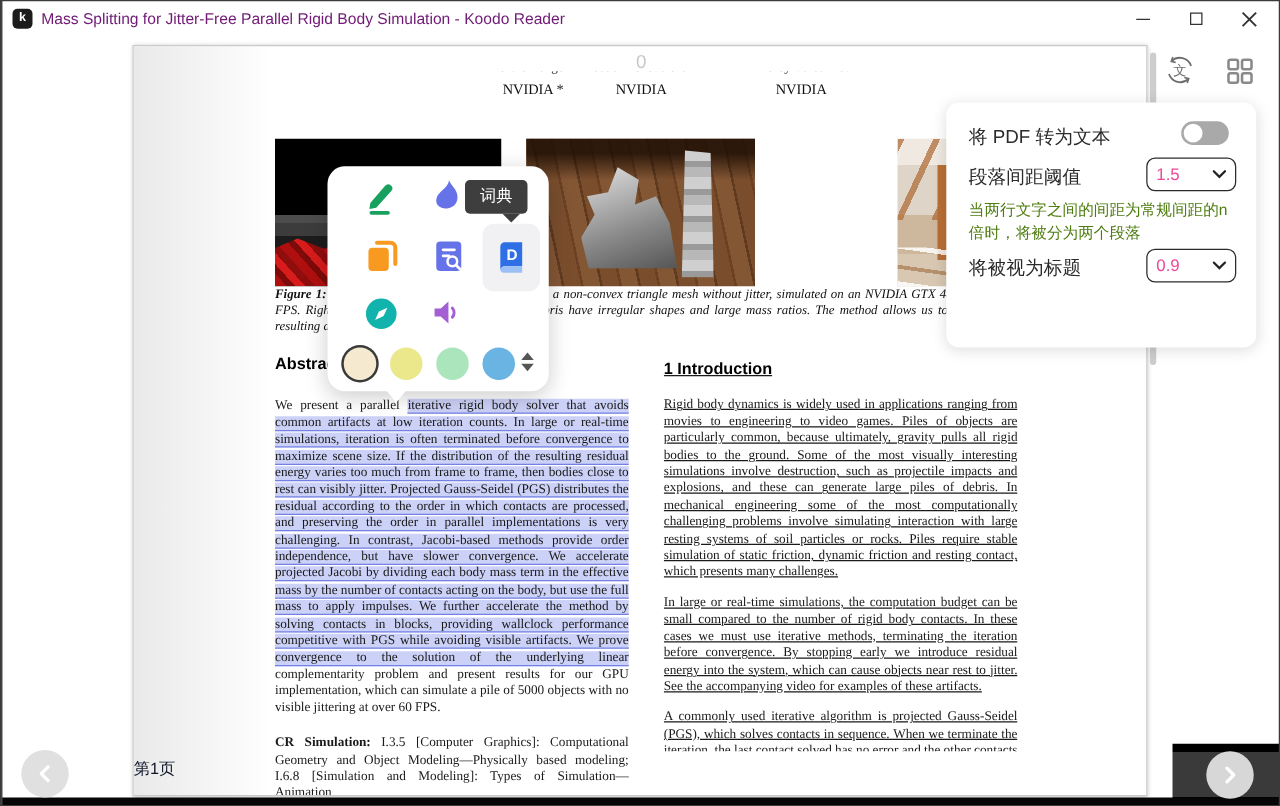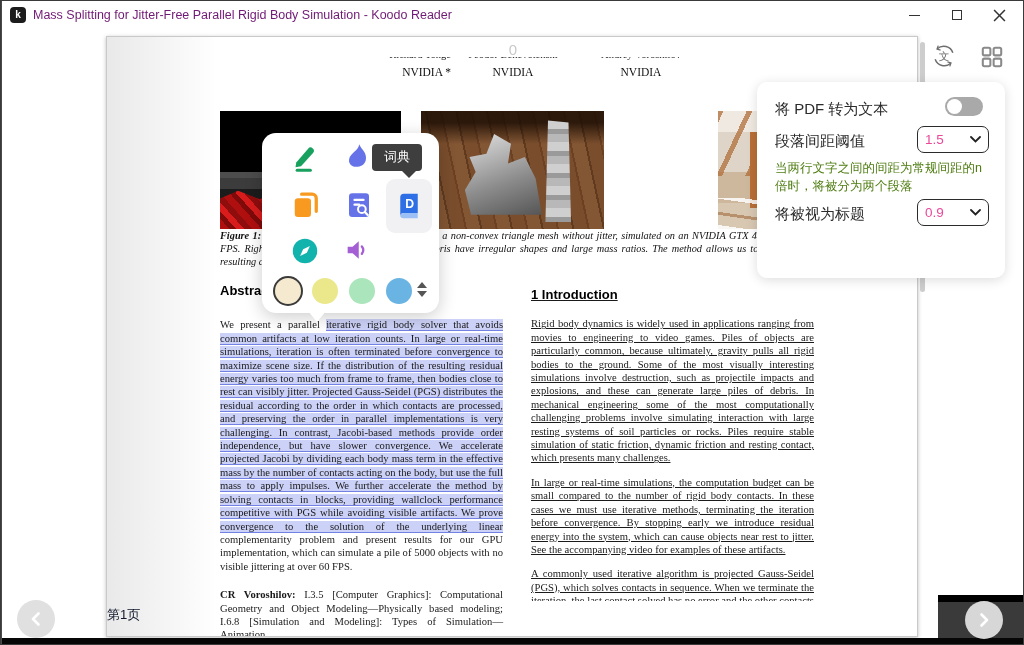--- a/index.html
+++ b/index.html
@@ -190,21 +190,21 @@
         <div class="beam" style="left:78%"></div>
       <div class="debris"></div>
     </div>
   </div>
 
   <div class="caption"><b>Figure 1:</b><span> Left: 5000 rigid bodies coming to rest on a non-convex triangle mesh without jitter, simulated on an NVIDIA GTX 480 at over 60 FPS. Right: Real-time fracture simulation. The debris have irregular shapes and large mass ratios. The method allows us to simulate the resulting destruction in real-time in a video game.</span></div>
 
   <div class="col col-left paper">
     <div class="sec-head">Abstract</div>
     <p><span>We present a parallel </span><span class="hl">iterative rigid body solver that avoids common artifacts at low iteration counts. In large or real-time simulations, iteration is often terminated before convergence to maximize scene size. If the distribution of the resulting residual energy varies too much from frame to frame, then bodies close to rest can visibly jitter. Projected Gauss-Seidel (PGS) distributes the residual according to the order in which contacts are processed, and preserving the order in parallel implementations is very challenging. In contrast, Jacobi-based methods provide order independence, but have slower convergence. We accelerate projected Jacobi by dividing each body mass term in the effective mass by the number of contacts acting on the body, but use the full mass to apply impulses. We further accelerate the method by solving contacts in blocks, providing wallclock performance competitive with PGS while avoiding visible artifacts. We prove convergence to the solution of the underlying linear</span><span> complementarity problem and present results for our GPU implementation, which can simulate a pile of 5000 objects with no visible jittering at over 60 FPS.</span></p>
-    <p class="cr"><b>CR Voroshilov:</b><span> I.3.5 [Computer Graphics]: Computational Geometry and Object Modeling—Physically based modeling; I.6.8 [Simulation and Modeling]: Types of Simulation—Animation</span></p>
+    <p class="cr"><b>CR Simulation:</b><span> I.3.5 [Computer Graphics]: Computational Geometry and Object Modeling—Physically based modeling; I.6.8 [Simulation and Modeling]: Types of Simulation—Animation</span></p>
   </div>
 
   <div class="col col-right paper">
     <div class="sec-head">1    Introduction</div>
     <p>Rigid body dynamics is widely used in applications ranging from movies to engineering to video games. Piles of objects are particularly common, because ultimately, gravity pulls all rigid bodies to the ground. Some of the most visually interesting simulations involve destruction, such as projectile impacts and explosions, and these can generate large piles of debris. In mechanical engineering some of the most computationally challenging problems involve simulating interaction with large resting systems of soil particles or rocks. Piles require stable simulation of static friction, dynamic friction and resting contact, which presents many challenges.</p>
     <p>In large or real-time simulations, the computation budget can be small compared to the number of rigid body contacts. In these cases we must use iterative methods, terminating the iteration before convergence. By stopping early we introduce residual energy into the system, which can cause objects near rest to jitter. See the accompanying video for examples of these artifacts.</p>
     <p>A commonly used iterative algorithm is projected Gauss-Seidel (PGS), which solves contacts in sequence. When we terminate the iteration, the last contact solved has no error and the other contacts have non-zero error, resulting in an uneven distribution of the residual energy. On single threaded implementations we can ensure that the distribution of this error is consistent from frame to frame by, for example, ensuring that collisions are detected in the same order each frame and that addition and deletion of bodies do not disrupt</p>
   </div>
 
   <div class="page-num">第1页</div>

